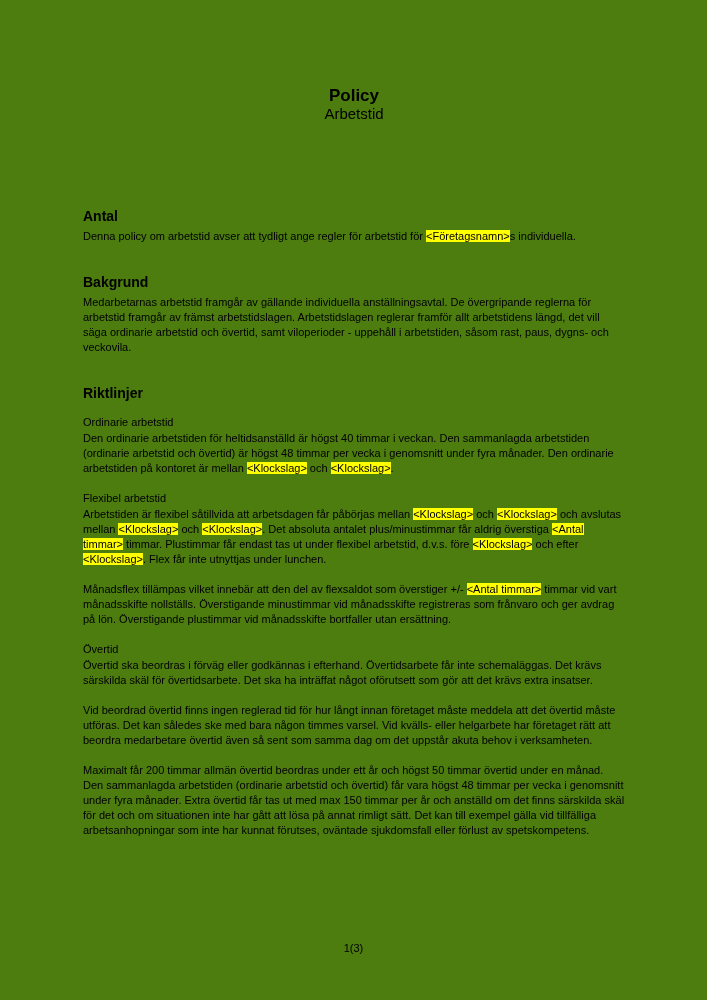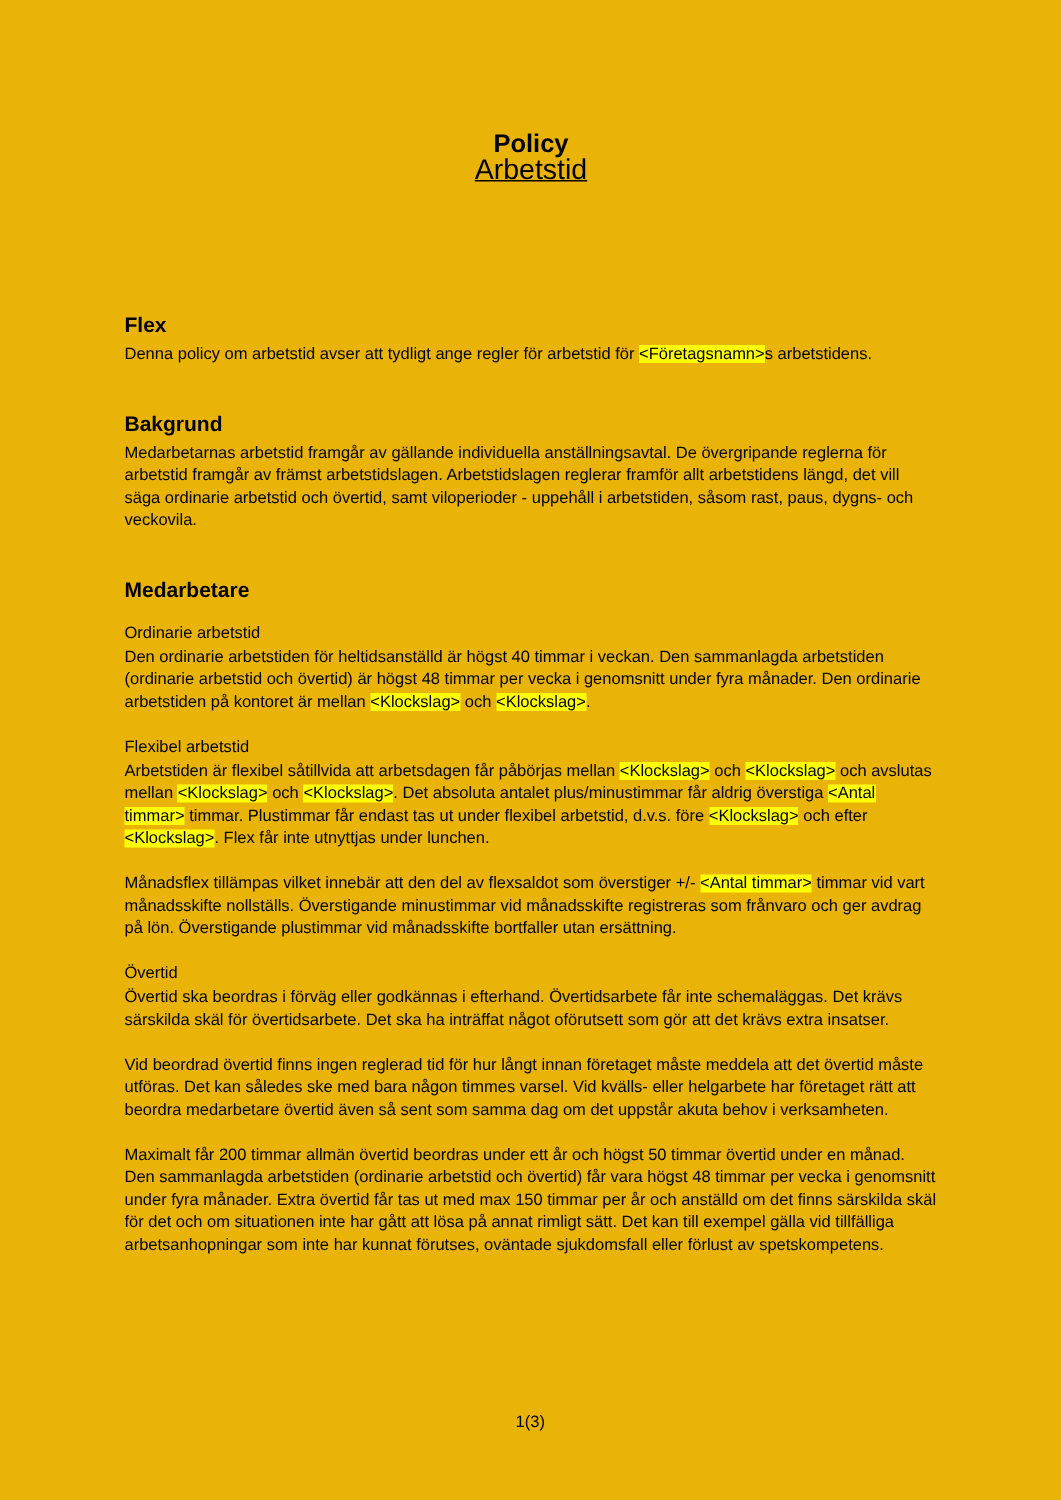--- a/index.html
+++ b/index.html
@@ -4,43 +4,42 @@
 <style>
   html, body {
     margin: 0;
     padding: 0;
     background: #ffffff;
   }
   .page {
     position: relative;
     width: 707px;
     height: 1000px;
-    background: #eab308;
+    background: #4d7c0f;
     font-family: "Liberation Sans", "DejaVu Sans", sans-serif;
     font-size: 11px;
     line-height: 15px;
     color: #000000;
     overflow: hidden;
     box-sizing: border-box;
   }
   .content {
     padding: 86px 82px 0 83px;
   }
   .doc-title {
     text-align: center;
   }
   .title {
     font-size: 17px;
     line-height: 20px;
     font-weight: bold;
   }
   .subtitle {
-    font-size: 19px;
+    font-size: 15px;
     line-height: 16px;
-    text-decoration: underline;
   }
   h2 {
     font-size: 14px;
     line-height: 17px;
     font-weight: bold;
     margin: 30px 0 4px 0;
   }
   .sec-first h2 {
     margin-top: 86px;
   }
@@ -71,31 +70,31 @@
 
 <div class="page">
   <div class="content">
 
     <header class="doc-title">
       <div class="title">Policy</div>
       <div class="subtitle">Arbetstid</div>
     </header>
 
     <section class="sec sec-first">
-      <h2>Flex</h2>
-      <p><span>Denna policy om arbetstid avser att tydligt ange regler för arbetstid för </span><span class="hl" style="background-color: rgb(255, 255, 0);">&lt;Företagsnamn&gt;</span><span>s arbetstidens.</span></p>
+      <h2>Antal</h2>
+      <p><span>Denna policy om arbetstid avser att tydligt ange regler för arbetstid för </span><span class="hl" style="background-color: rgb(255, 255, 0);">&lt;Företagsnamn&gt;</span><span>s individuella.</span></p>
     </section>
 
     <section class="sec">
       <h2>Bakgrund</h2>
       <p><span>Medarbetarnas arbetstid framgår av gällande individuella anställningsavtal. De övergripande reglerna för arbetstid framgår av främst arbetstidslagen. Arbetstidslagen reglerar framför allt arbetstidens längd, det vill säga ordinarie arbetstid och övertid, samt viloperioder - uppehåll i arbetstiden, såsom rast, paus, dygns- och veckovila.</span></p>
     </section>
 
     <section class="sec">
-      <h2>Medarbetare</h2>
+      <h2>Riktlinjer</h2>
 
       <div class="subsec">
         <h3>Ordinarie arbetstid</h3>
         <p><span>Den ordinarie arbetstiden för heltidsanställd är högst 40 timmar i veckan. Den sammanlagda arbetstiden (ordinarie arbetstid och övertid) är högst 48 timmar per vecka i genomsnitt under fyra månader. Den ordinarie arbetstiden på kontoret är mellan </span><span class="hl" style="background-color: rgb(255, 255, 0);">&lt;Klockslag&gt;</span><span> och </span><span class="hl" style="background-color: rgb(255, 255, 0);">&lt;Klockslag&gt;</span><span>.</span></p>
       </div>
 
       <div class="subsec">
         <h3>Flexibel arbetstid</h3>
         <p><span>Arbetstiden är flexibel såtillvida att arbetsdagen får påbörjas mellan </span><span class="hl" style="background-color: rgb(255, 255, 0);">&lt;Klockslag&gt;</span><span> och </span><span class="hl" style="background-color: rgb(255, 255, 0);">&lt;Klockslag&gt;</span><span> och avslutas mellan </span><span class="hl" style="background-color: rgb(255, 255, 0);">&lt;Klockslag&gt;</span><span> och </span><span class="hl" style="background-color: rgb(255, 255, 0);">&lt;Klockslag&gt;</span><span>. Det absoluta antalet plus/minustimmar får aldrig överstiga </span><span class="hl" style="background-color: rgb(255, 255, 0);">&lt;Antal timmar&gt;</span><span> timmar. Plustimmar får endast tas ut under flexibel arbetstid, d.v.s. före </span><span class="hl" style="background-color: rgb(255, 255, 0);">&lt;Klockslag&gt;</span><span> och efter </span><span class="hl" style="background-color: rgb(255, 255, 0);">&lt;Klockslag&gt;</span><span>. Flex får inte utnyttjas under lunchen.</span></p>
         <p><span>Månadsflex tillämpas vilket innebär att den del av flexsaldot som överstiger +/- </span><span class="hl" style="background-color: rgb(255, 255, 0);">&lt;Antal timmar&gt;</span><span> timmar vid vart månadsskifte nollställs. Överstigande minustimmar vid månadsskifte registreras som frånvaro och ger avdrag på lön. Överstigande plustimmar vid månadsskifte bortfaller utan ersättning.</span></p>

